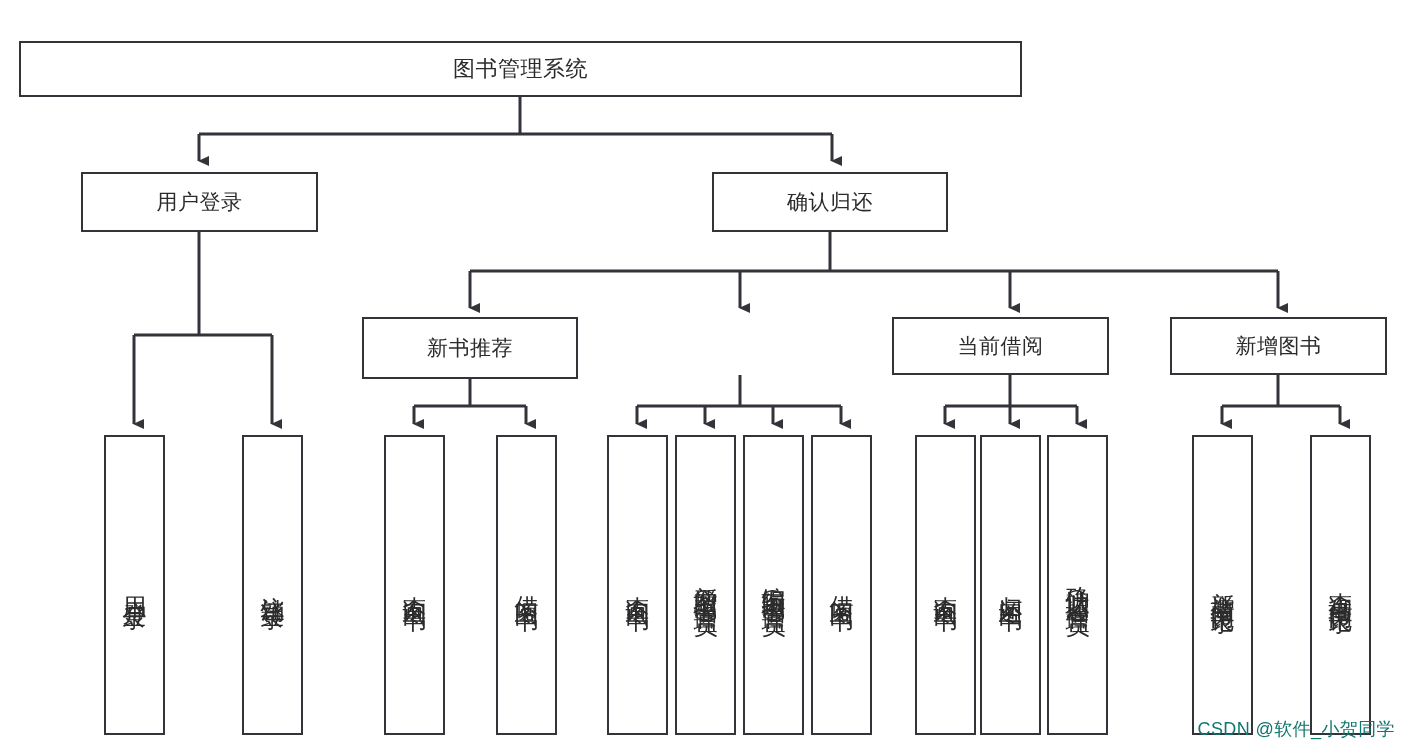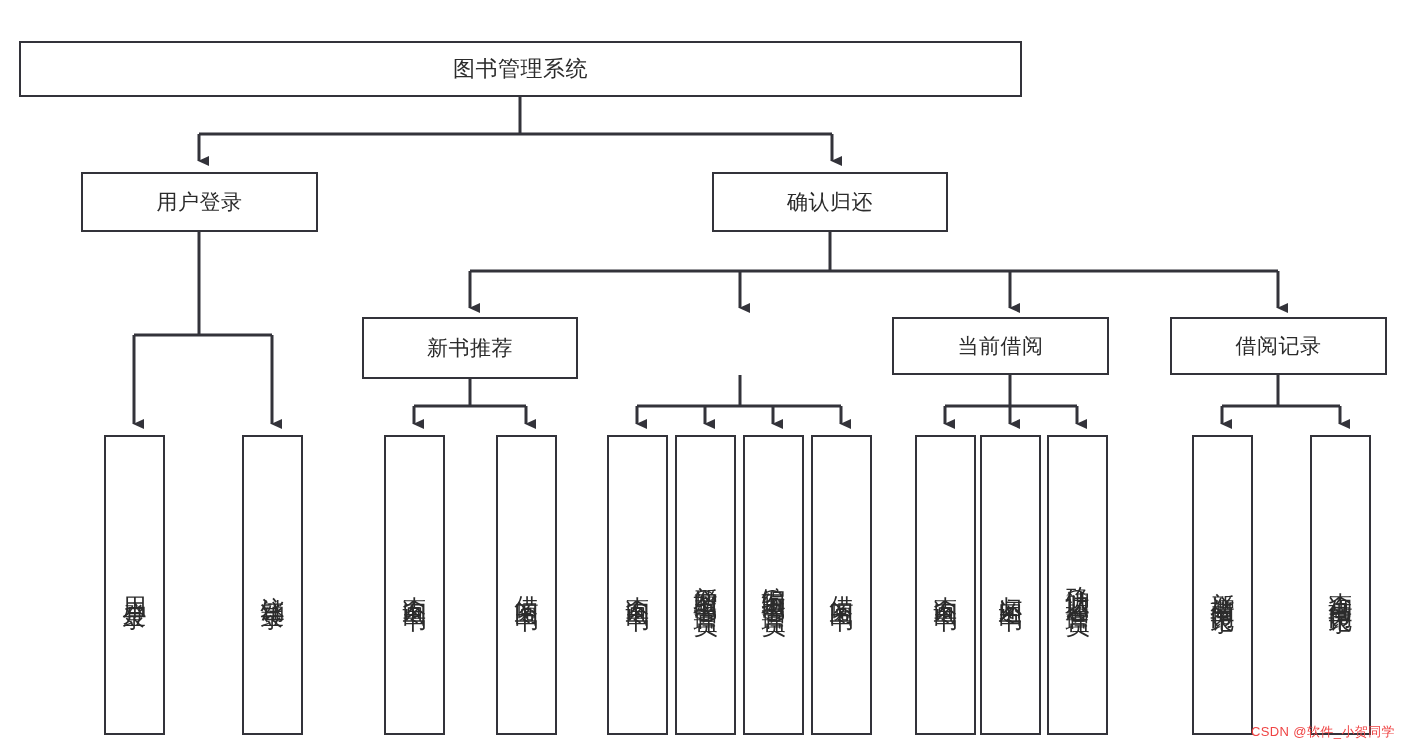--- a/index.html
+++ b/index.html
@@ -59,22 +59,22 @@
     text-orientation: upright;
     font-size: 24px;
     line-height: 1.0;
     letter-spacing: 4px;
     white-space: nowrap;
   }
   .watermark {
     position: absolute;
     right: 10px;
     bottom: 6px;
-    font-size: 13px;
-    color: #ef4444;
+    font-size: 18px;
+    color: #0f766e;
     letter-spacing: 0.4px;
     z-index: 5;
     white-space: nowrap;
     font-family: "Liberation Sans", "DejaVu Sans", sans-serif;
   }
 </style>
 </head>
 <body>
 
 <div id="canvas">
@@ -140,21 +140,21 @@
     <span class="label">确认归还</span>
   </div>
 
   <div class="node horiz" style="left:362px; top:317px; width:216px; height:62px;justify-content:center;">
     <span class="label">新书推荐</span>
   </div>
   <div class="node horiz" style="left:892px; top:317px; width:217px; height:58px;">
     <span class="label">当前借阅</span>
   </div>
   <div class="node horiz" style="left:1170px; top:317px; width:217px; height:58px;">
-    <span class="label">借阅记录</span>
+    <span class="label">新增图书</span>
   </div>
 
   <div class="node vert" style="left:104px; top:435px; width:61px; height:300px;">
     <span class="label">用户登录</span>
   </div>
   <div class="node vert" style="left:242px; top:435px; width:61px; height:300px;">
     <span class="label">注销登录</span>
   </div>
 
   <div class="node vert" style="left:384px; top:435px; width:61px; height:300px;">

